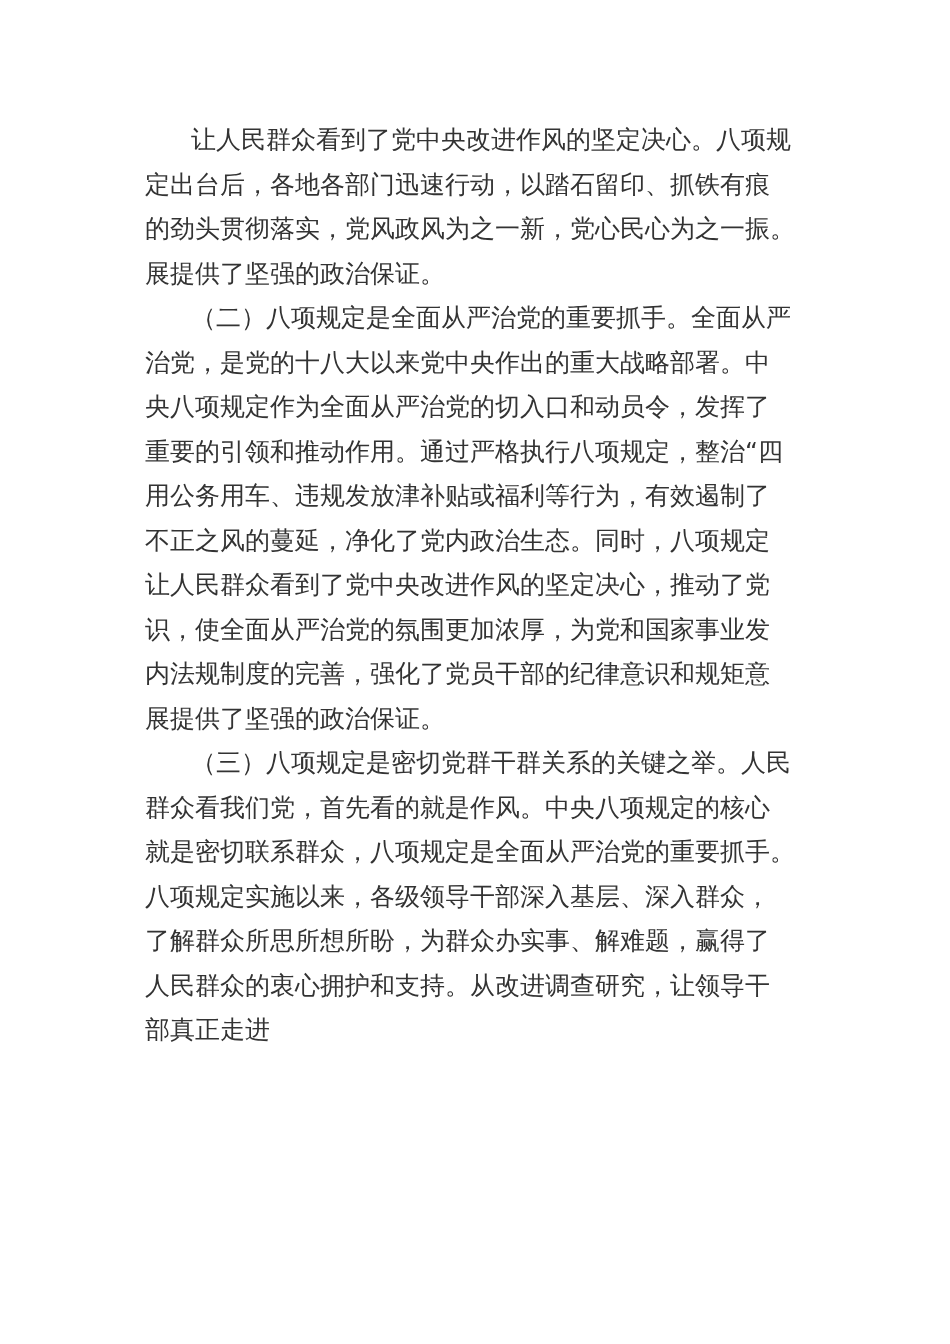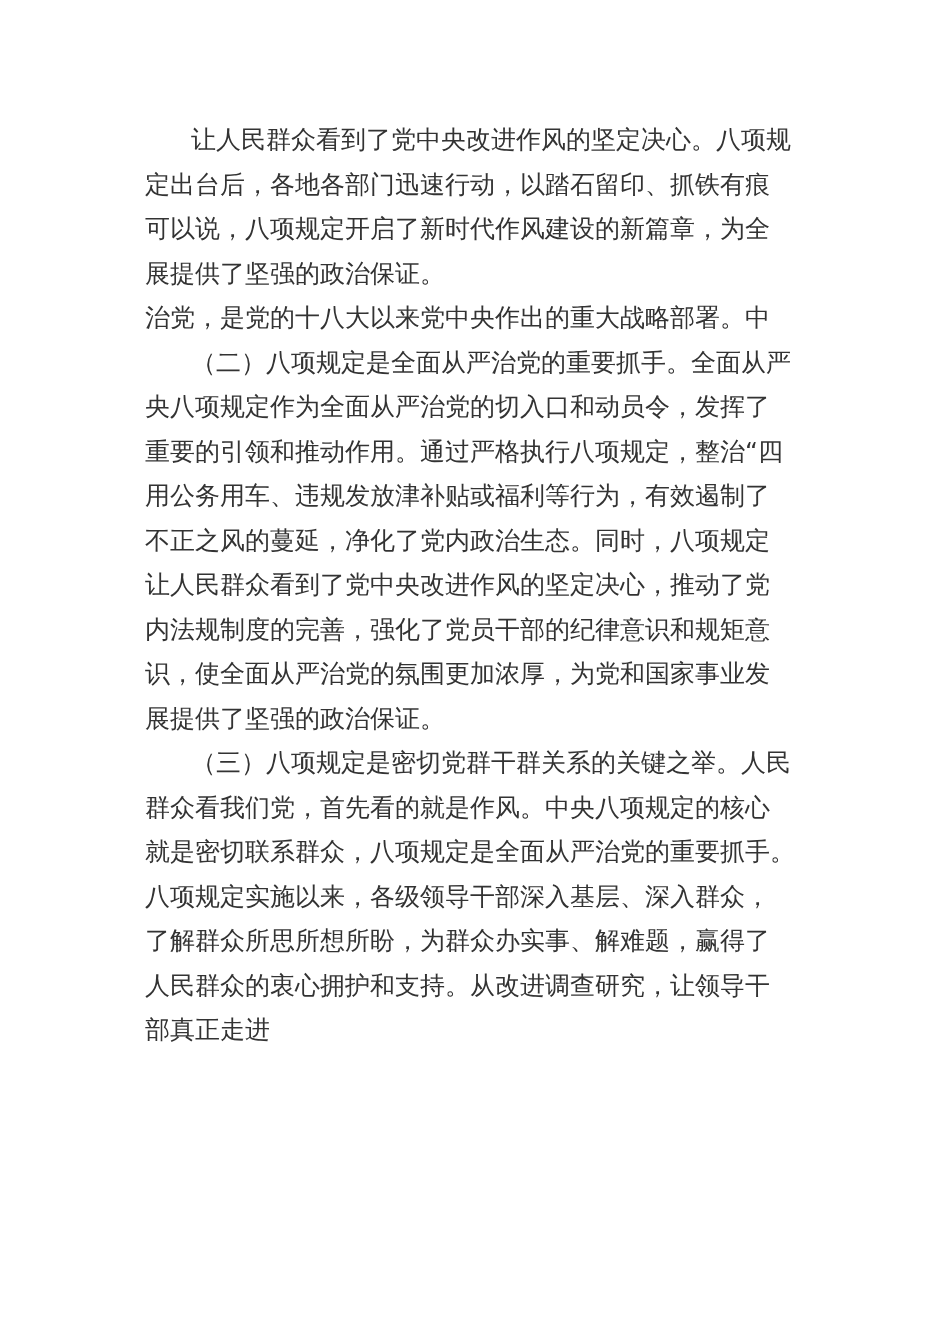--- a/index.html
+++ b/index.html
@@ -42,34 +42,34 @@
   </style>
 </head>
 <body>
 
 <div class="page">
   <div class="text-block">
 
     <div class="paragraph">
       <div class="line indent">让人民群众看到了党中央改进作风的坚定决心。八项规</div>
       <div class="line">定出台后，各地各部门迅速行动，以踏石留印、抓铁有痕</div>
-      <div class="line">可以说，八项规定开启了新时代作风建设的新篇章，为全</div>
+      <div class="line">的劲头贯彻落实，党风政风为之一新，党心民心为之一振。</div>
       <div class="line">展提供了坚强的政治保证。</div>
     </div>
 
     <div class="paragraph">
+      <div class="line indent">（二）八项规定是全面从严治党的重要抓手。全面从严</div>
       <div class="line">治党，是党的十八大以来党中央作出的重大战略部署。中</div>
-      <div class="line indent">（二）八项规定是全面从严治党的重要抓手。全面从严</div>
       <div class="line">央八项规定作为全面从严治党的切入口和动员令，发挥了</div>
       <div class="line">重要的引领和推动作用。通过严格执行八项规定，整治“四</div>
       <div class="line">用公务用车、违规发放津补贴或福利等行为，有效遏制了</div>
       <div class="line">不正之风的蔓延，净化了党内政治生态。同时，八项规定</div>
       <div class="line">让人民群众看到了党中央改进作风的坚定决心，推动了党</div>
+      <div class="line">识，使全面从严治党的氛围更加浓厚，为党和国家事业发</div>
       <div class="line">内法规制度的完善，强化了党员干部的纪律意识和规矩意</div>
-      <div class="line">识，使全面从严治党的氛围更加浓厚，为党和国家事业发</div>
       <div class="line">展提供了坚强的政治保证。</div>
     </div>
 
     <div class="paragraph">
       <div class="line indent">（三）八项规定是密切党群干群关系的关键之举。人民</div>
       <div class="line">群众看我们党，首先看的就是作风。中央八项规定的核心</div>
       <div class="line">就是密切联系群众，八项规定是全面从严治党的重要抓手。</div>
       <div class="line">八项规定实施以来，各级领导干部深入基层、深入群众，</div>
       <div class="line">了解群众所思所想所盼，为群众办实事、解难题，赢得了</div>
       <div class="line">人民群众的衷心拥护和支持。从改进调查研究，让领导干</div>

